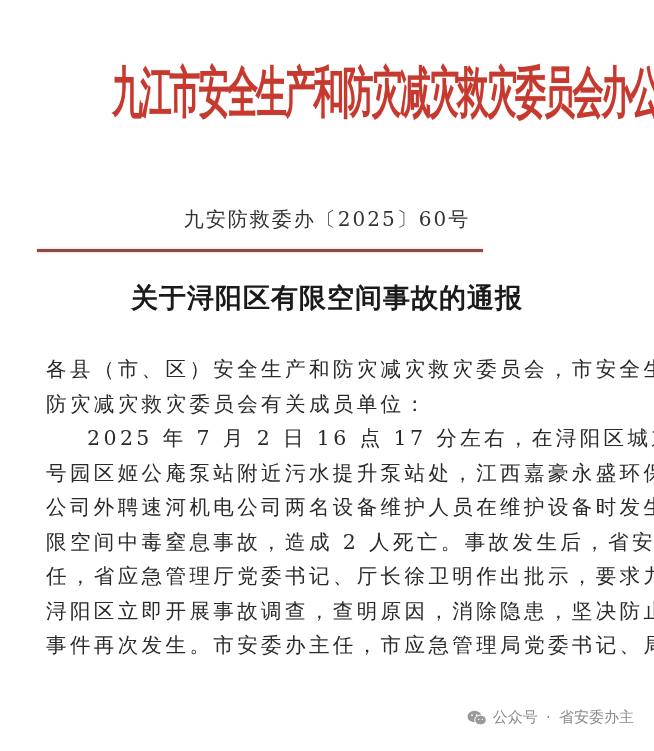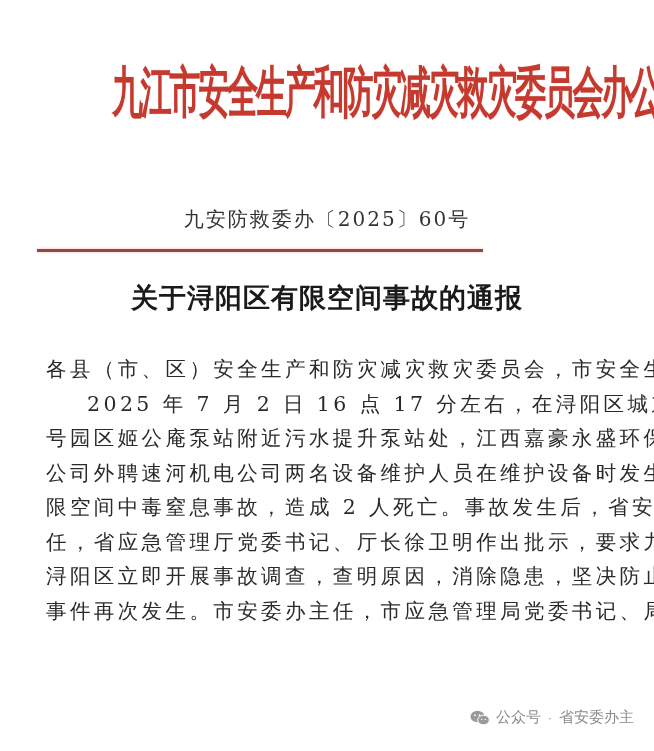--- a/index.html
+++ b/index.html
@@ -86,21 +86,21 @@
     .line {
       display: block;
       white-space: nowrap;
     }
     .watermark {
       position: absolute;
       right: 20px;
       top: 708px;
       display: flex;
       align-items: center;
-      font-family: Liberation Sans, sans-serif;
+      font-family: Liberation Mono, monospace;
       font-size: 15px;
       color: #8a8a8a;
     }
     .wm-icon {
       width: 20px;
       height: 16px;
       margin-right: 6px;
     }
     .wm-sep {
       margin: 0 7px;
@@ -116,20 +116,21 @@
 
 <div class="doc-number">九安防救委办〔2025〕60号</div>
 
 <div class="red-rule"></div>
 
 <div class="doc-title">关于浔阳区有限空间事故的通报</div>
 
 <div class="body-text">
   <p class="salutation">
     <span class="line">各县（市、区）安全生产和防灾减灾救灾委员会，市安全生产和</span>
+    <span class="line">防灾减灾救灾委员会有关成员单位：</span>
   </p>
   <p>
     <span class="line" style="padding-left:41px">2025 年 7 月 2 日 16 点 17 分左右，在浔阳区城东工业基地 3</span>
     <span class="line">号园区姬公庵泵站附近污水提升泵站处，江西嘉豪永盛环保有限</span>
     <span class="line">公司外聘速河机电公司两名设备维护人员在维护设备时发生有</span>
     <span class="line">限空间中毒窒息事故，造成 2 人死亡。事故发生后，省安委办主</span>
     <span class="line">任，省应急管理厅党委书记、厅长徐卫明作出批示，要求九江市</span>
     <span class="line">浔阳区立即开展事故调查，查明原因，消除隐患，坚决防止类似</span>
     <span class="line">事件再次发生。市安委办主任，市应急管理局党委书记、局长柯</span>
   </p>

